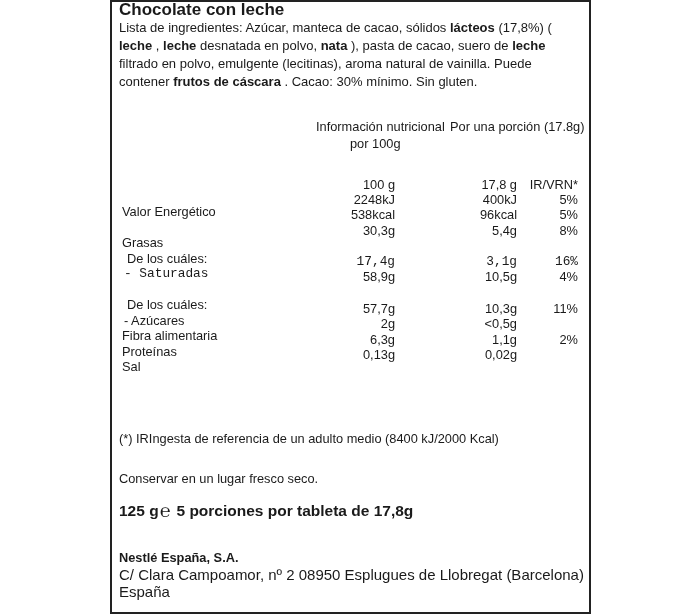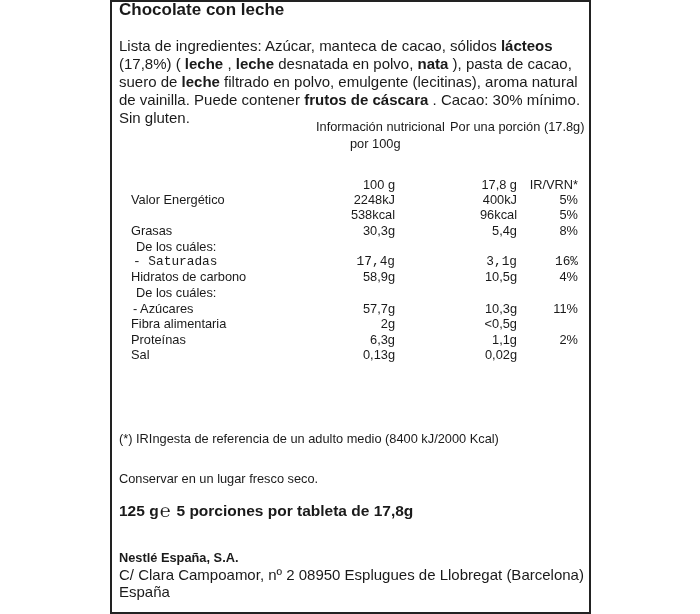--- a/index.html
+++ b/index.html
@@ -2,25 +2,25 @@
 <html><head>
 <meta charset="utf-8">
 <style>
   html, body { margin: 0; padding: 0; background: #ffffff; }
   body { width: 700px; height: 614px; position: relative; overflow: hidden;
          font-family: "Liberation Sans", sans-serif; color: #1a1a1a; }
   .label-box { position: absolute; left: 110px; top: 0px; width: 477px; height: 610px;
                border: 2px solid #222; border-top-width: 2px; box-sizing: content-box; background:#fff; }
   .abs { position: absolute; white-space: nowrap; }
   .title { left: 119px; top: 0px; font-size: 17px; font-weight: bold; line-height: 20px; }
-  .ingredients { left: 119px; top: 37px; width: 462px; font-size: 15px; line-height: 18px; white-space: normal; }
+  .ingredients { left: 119px; top: 19px; width: 462px; font-size: 13px; line-height: 18px; white-space: normal; }
   .ingredients b { font-weight: bold; }
   .hdr { font-size: 12.8px; line-height: 17px; }
   .row { position: absolute; left: 119px; width: 460px; height: 16px; font-size: 12.8px; line-height: 16px; }
-  .row .name { position: absolute; left: 12px; white-space: nowrap; }
+  .row .name { position: absolute; left: 3px; white-space: nowrap; margin-top: 12px; }
   .row .v1 { position: absolute; right: 184px; white-space: nowrap; text-align: right; }
   .row .v2 { position: absolute; right: 62px; white-space: nowrap; text-align: right; }
   .row .v3 { position: absolute; right: 1px; white-space: nowrap; text-align: left; }
   .indent1 { padding-left: 5px; }
   .indent2 { padding-left: 2px; }
   .note { left: 119px; font-size: 12.8px; line-height: 16px; }
   .bigline { left: 119px; top: 500px; font-size: 15.5px; font-weight: bold; line-height: 20px; }
   .estim { display: inline-block; font-weight: normal; font-size: 18px; transform: translateY(1px); margin: 0 6px 0 1px; }
   .company { left: 119px; top: 549px; font-size: 12.8px; font-weight: bold; line-height: 17px; }
   .addr { left: 119px; font-size: 15px; line-height: 17px; }
@@ -71,21 +71,20 @@
       <span class="v2"></span>
       <span class="v3"></span>
     </div>
     <div class="row" style="top: 254px; font-family: Liberation Mono, monospace;">
       <span class="name indent2">- Saturadas</span>
       <span class="v1">17,4g</span>
       <span class="v2">3,1g</span>
       <span class="v3">16%</span>
     </div>
     <div class="row" style="top: 269px;">
-      <span class="name">Hidratos  de  carbono</span>
       <span class="v1">58,9g</span>
       <span class="v2">10,5g</span>
       <span class="v3">4%</span>
     </div>
     <div class="row" style="top: 285px;">
       <span class="name indent1">De los cuáles:</span>
       <span class="v1"></span>
       <span class="v2"></span>
       <span class="v3"></span>
     </div>

